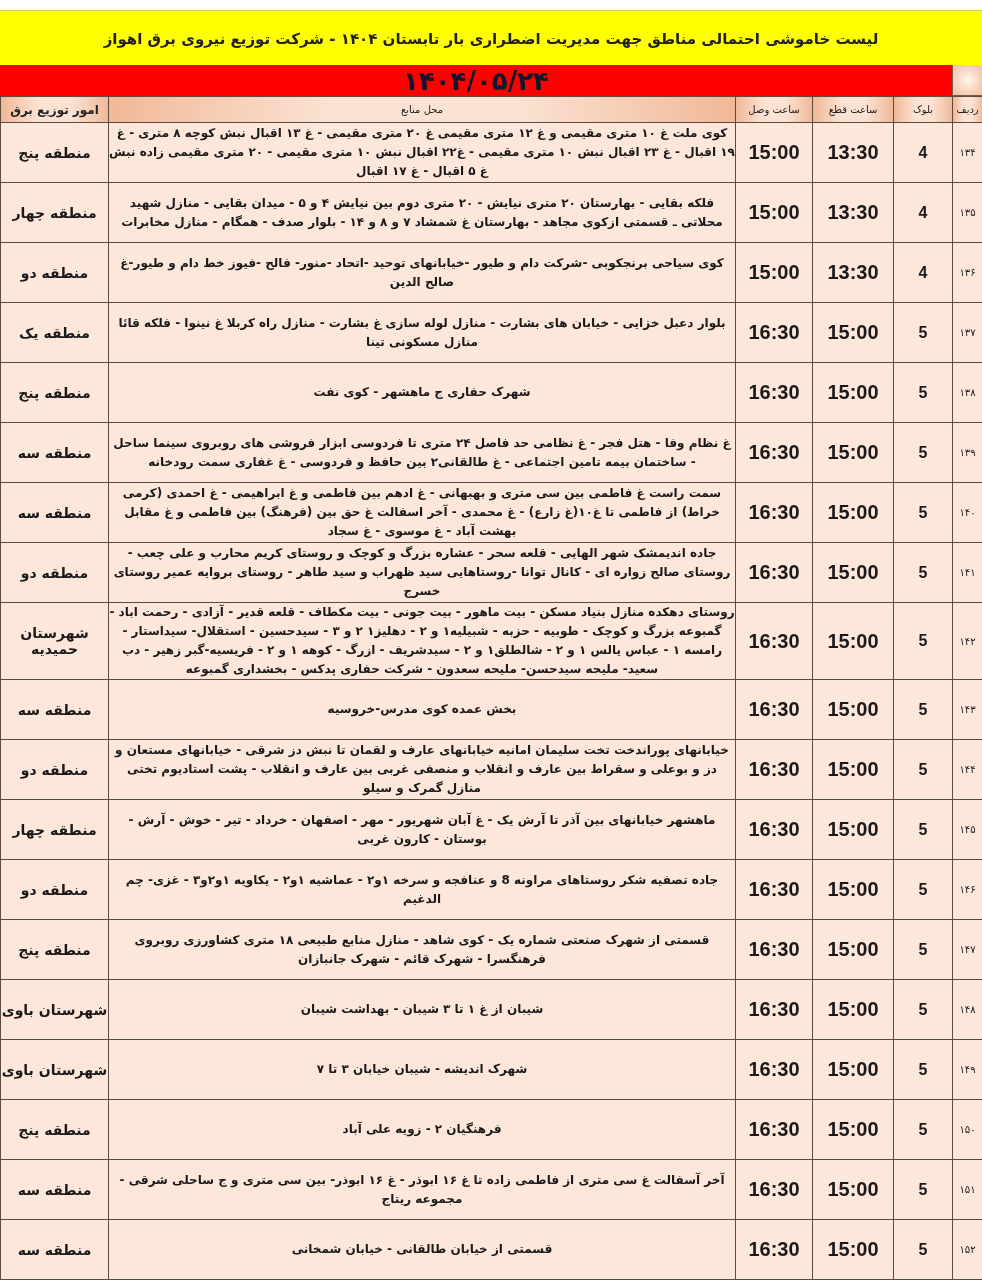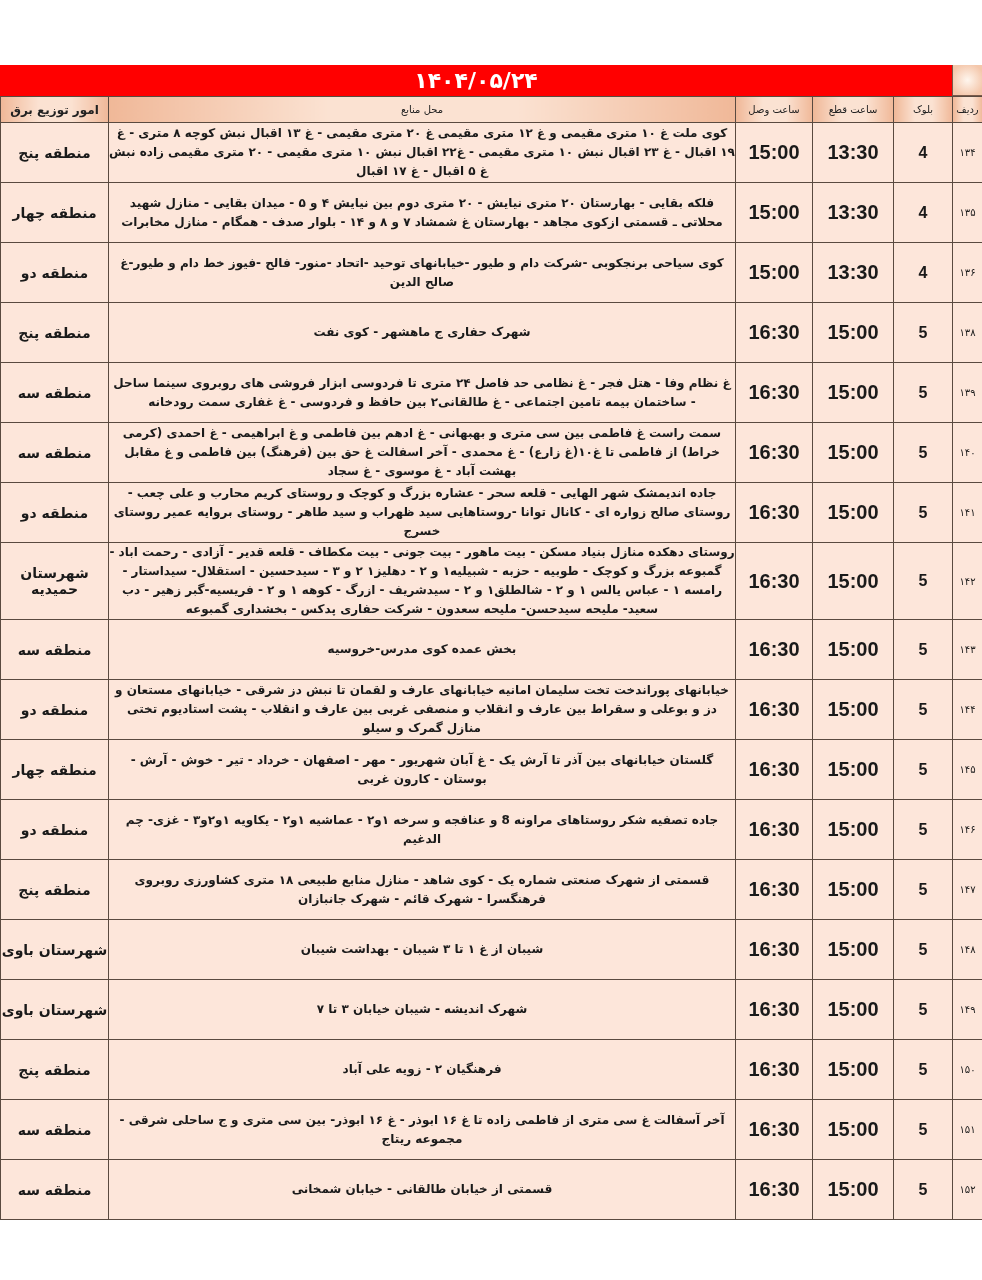--- a/index.html
+++ b/index.html
@@ -21,21 +21,21 @@
   }
   .date-row {
     position: absolute; left: 0; top: 65px; width: 982px; height: 31px;
     display: flex; direction: ltr;
   }
   .date-banner {
     width: 952px; height: 31px; background: #ff0000;
     display: flex; align-items: center; justify-content: center;
   }
   .date-banner span {
-    font-weight: bold; font-size: 22px; color: #ffffff; letter-spacing: 1px;
+    font-weight: bold; font-size: 26px; color: #0f172a; letter-spacing: 1px;
   }
   .corner-cell {
     width: 30px; height: 31px; box-sizing: border-box;
     border-left: 1px solid #7a5a4a; border-bottom: 1px solid #7a5a4a;
     background: radial-gradient(circle, #fff6ee 0%, #f4c7ab 80%);
   }
   table.schedule {
     position: absolute; left: 0; top: 96px;
     width: 982px; border-collapse: collapse; table-layout: fixed;
     direction: ltr;
@@ -62,20 +62,23 @@
     padding: 0 8px;
   }
   td.time { font-family: "Liberation Sans", sans-serif; font-size: 20px; font-weight: bold; }
   td.block { font-family: "Liberation Sans", sans-serif; font-size: 16px; font-weight: bold; }
   td.rownum { font-size: 10px; direction: rtl; }
 </style>
 </head>
 <body>
 
 <div class="page">
+  <div class="title-banner">
+    <span>لیست خاموشی احتمالی مناطق جهت مدیریت اضطراری بار تابستان ۱۴۰۴ - شرکت توزیع نیروی برق اهواز</span>
+  </div>
   <div class="date-row">
     <div class="date-banner">
       <span>۱۴۰۴/۰۵/۲۴</span>
     </div>
     <div class="corner-cell"></div>
   </div>
 
   <table class="schedule">
     <colgroup>
       <col style="width:108px">
@@ -114,20 +117,28 @@
   </tr>
         <tr>
     <td class="district">منطقه دو</td>
     <td class="location">کوی سیاحی برنجکوبی -شرکت دام و طیور -خیابانهای توحید -اتحاد -منور- فالح -فیوز خط دام و طیور-غ صالح الدین</td>
     <td class="time">15:00</td>
     <td class="time">13:30</td>
     <td class="block">4</td>
     <td class="rownum">۱۳۶</td>
   </tr>
         <tr>
+    <td class="district">منطقه یک</td>
+    <td class="location">بلوار دعبل خزایی - خیابان های بشارت - منازل لوله سازی غ بشارت - منازل راه کربلا غ نینوا - فلکه قائا منازل مسکونی تینا</td>
+    <td class="time">16:30</td>
+    <td class="time">15:00</td>
+    <td class="block">5</td>
+    <td class="rownum">۱۳۷</td>
+  </tr>
+        <tr>
     <td class="district">منطقه پنج</td>
     <td class="location">شهرک حفاری ج ماهشهر - کوی نفت</td>
     <td class="time">16:30</td>
     <td class="time">15:00</td>
     <td class="block">5</td>
     <td class="rownum">۱۳۸</td>
   </tr>
         <tr>
     <td class="district">منطقه سه</td>
     <td class="location">غ نظام وفا - هتل فجر - غ نظامی حد فاصل ۲۴ متری تا فردوسی ابزار فروشی های روبروی سینما ساحل - ساختمان بیمه تامین اجتماعی - غ طالقانی۲ بین حافظ و فردوسی - غ غفاری سمت رودخانه</td>
@@ -171,21 +182,21 @@
         <tr>
     <td class="district">منطقه دو</td>
     <td class="location">خیابانهای پوراندخت تخت سلیمان امانیه خیابانهای عارف و لقمان تا نبش دز شرقی - خیابانهای مستعان و دز و بوعلی و سقراط بین عارف و انقلاب و منصفی غربی بین عارف و انقلاب - پشت استادیوم تختی منازل گمرک و سیلو</td>
     <td class="time">16:30</td>
     <td class="time">15:00</td>
     <td class="block">5</td>
     <td class="rownum">۱۴۴</td>
   </tr>
         <tr>
     <td class="district">منطقه چهار</td>
-    <td class="location">گلستان خیابانهای بین آذر تا آرش یک - غ آبان شهریور - مهر - اصفهان - خرداد - تیر - خوش - آرش - بوستان - کارون غربی</td>
+    <td class="location">ماهشهر خیابانهای بین آذر تا آرش یک - غ آبان شهریور - مهر - اصفهان - خرداد - تیر - خوش - آرش - بوستان - کارون غربی</td>
     <td class="time">16:30</td>
     <td class="time">15:00</td>
     <td class="block">5</td>
     <td class="rownum">۱۴۵</td>
   </tr>
         <tr>
     <td class="district">منطقه دو</td>
     <td class="location">جاده تصفیه شکر روستاهای مراونه 8 و عنافجه و سرخه ۱و۲ - عماشیه ۱و۲ - یکاویه ۱و۲و۳ - غزی- چم الدغیم</td>
     <td class="time">16:30</td>
     <td class="time">15:00</td>

